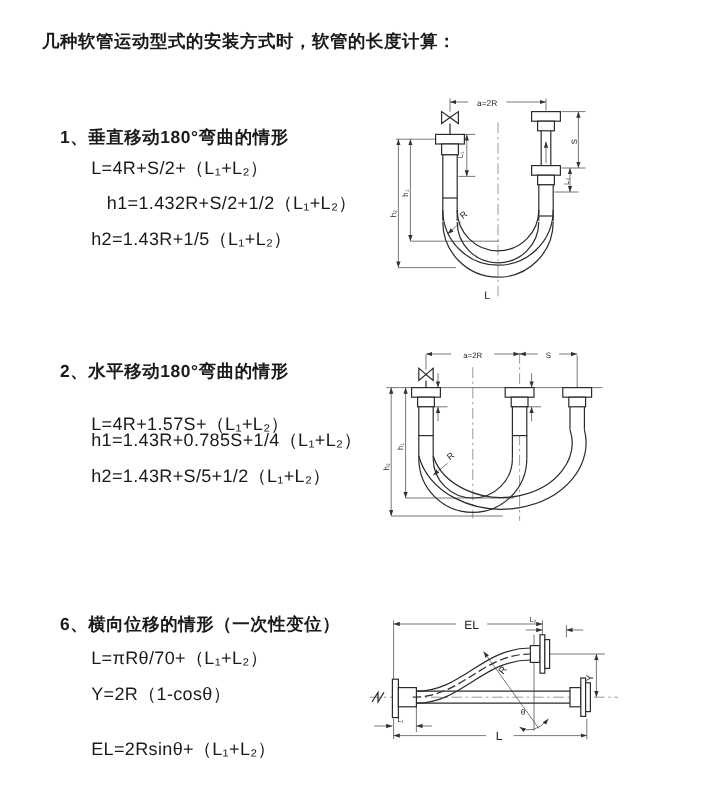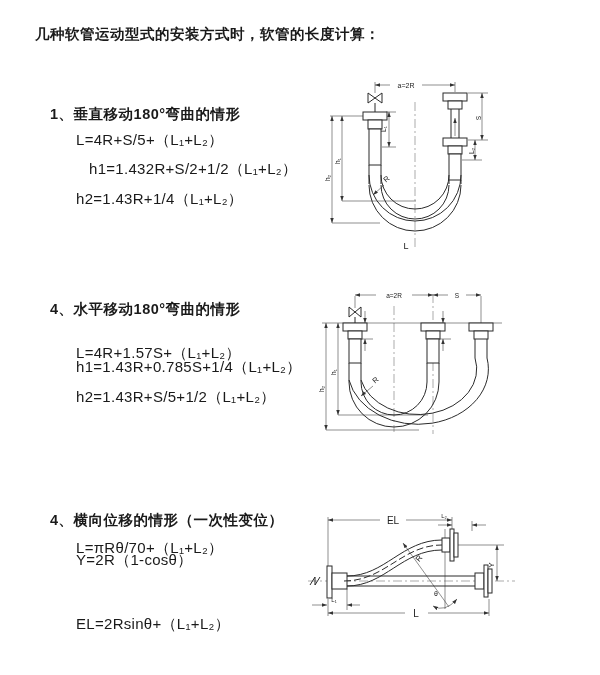--- a/index.html
+++ b/index.html
@@ -16,32 +16,32 @@
   .dl{stroke:#444;stroke-width:.6;fill:none;}
   .cl{stroke:#555;stroke-width:.5;fill:none;stroke-dasharray:9 3 2 3;}
   .dash{stroke-dasharray:7 3;}
 </style>
 </head>
 <body>
 
 <div class="t title" style="left:35px;top:25px">几种软管运动型式的安装方式时，软管的长度计算：</div>
 
 <div class="t head" style="left:50px;top:105px">1、垂直移动180°弯曲的情形</div>
-<div class="t formula" style="left:76px;top:131px">L=4R+S/5+（L₁+L₂）</div>
+<div class="t formula" style="left:76px;top:131px">L=4R+S/2+（L₁+L₂）</div>
 <div class="t formula" style="left:89px;top:160px">h1=1.432R+S/2+1/2（L₁+L₂）</div>
-<div class="t formula" style="left:76px;top:190px">h2=1.43R+1/4（L₁+L₂）</div>
-
-<div class="t head" style="left:50px;top:300px">4、水平移动180°弯曲的情形</div>
+<div class="t formula" style="left:76px;top:190px">h2=1.43R+1/5（L₁+L₂）</div>
+
+<div class="t head" style="left:50px;top:300px">2、水平移动180°弯曲的情形</div>
 <div class="t formula" style="left:76px;top:344px">L=4R+1.57S+（L₁+L₂）</div>
 <div class="t formula" style="left:76px;top:358px">h1=1.43R+0.785S+1/4（L₁+L₂）</div>
 <div class="t formula" style="left:76px;top:388px">h2=1.43R+S/5+1/2（L₁+L₂）</div>
 
-<div class="t head" style="left:50px;top:511px">4、横向位移的情形（一次性变位）</div>
+<div class="t head" style="left:50px;top:511px">6、横向位移的情形（一次性变位）</div>
 <div class="t formula" style="left:76px;top:539px">L=πRθ/70+（L₁+L₂）</div>
-<div class="t formula" style="left:76px;top:551px">Y=2R（1-cosθ）</div>
+<div class="t formula" style="left:76px;top:569px">Y=2R（1-cosθ）</div>
 <div class="t formula" style="left:76px;top:615px">EL=2Rsinθ+（L₁+L₂）</div>
 
 <svg style="left:318px;top:68px" width="265" height="195" viewBox="0 0 265 195">
   <defs>
     <marker id="ar1" markerWidth="9" markerHeight="7" refX="8.6" refY="3" orient="auto-start-reverse">
       <path d="M0,0 L8.6,3 L0,6 Z" fill="#333"></path>
     </marker>
     <pattern id="br1" patternUnits="userSpaceOnUse" width="3.5" height="3.5">
       <path d="M0,3.5 L3.5,0 M0,0 L3.5,3.5" stroke="#666" stroke-width=".45"></path>
     </pattern>

